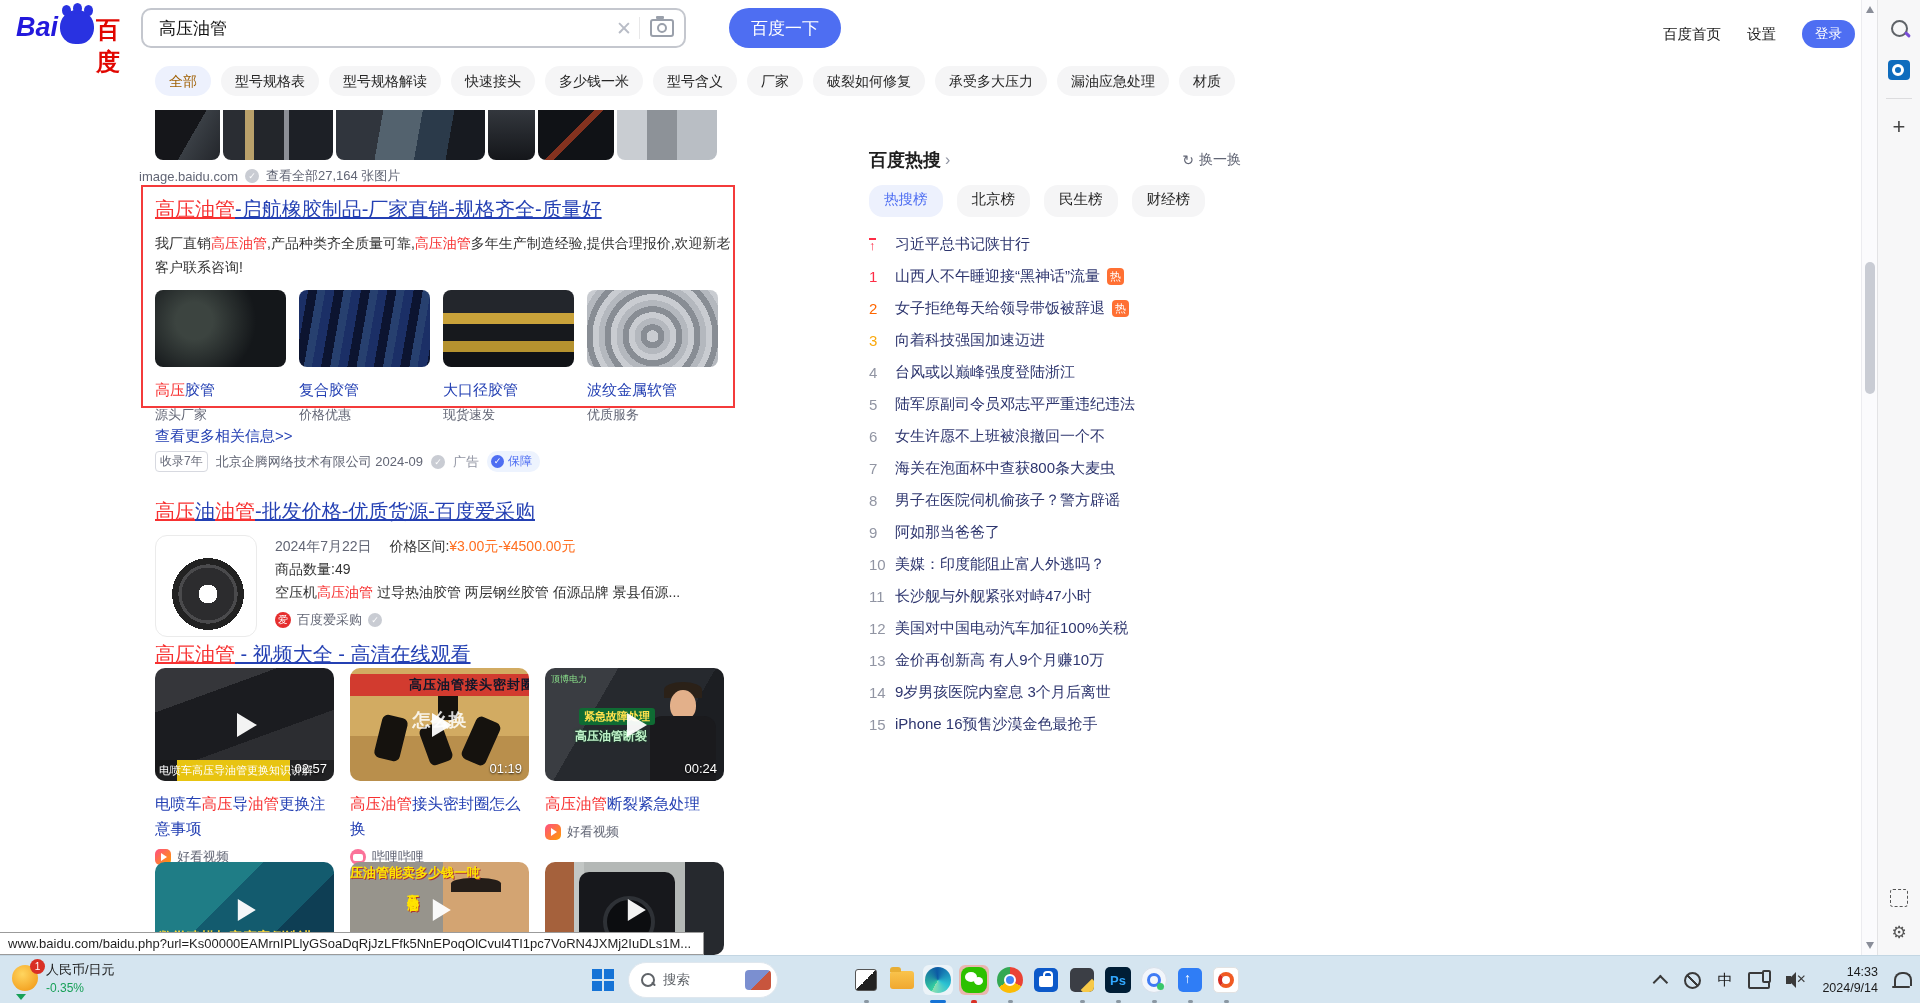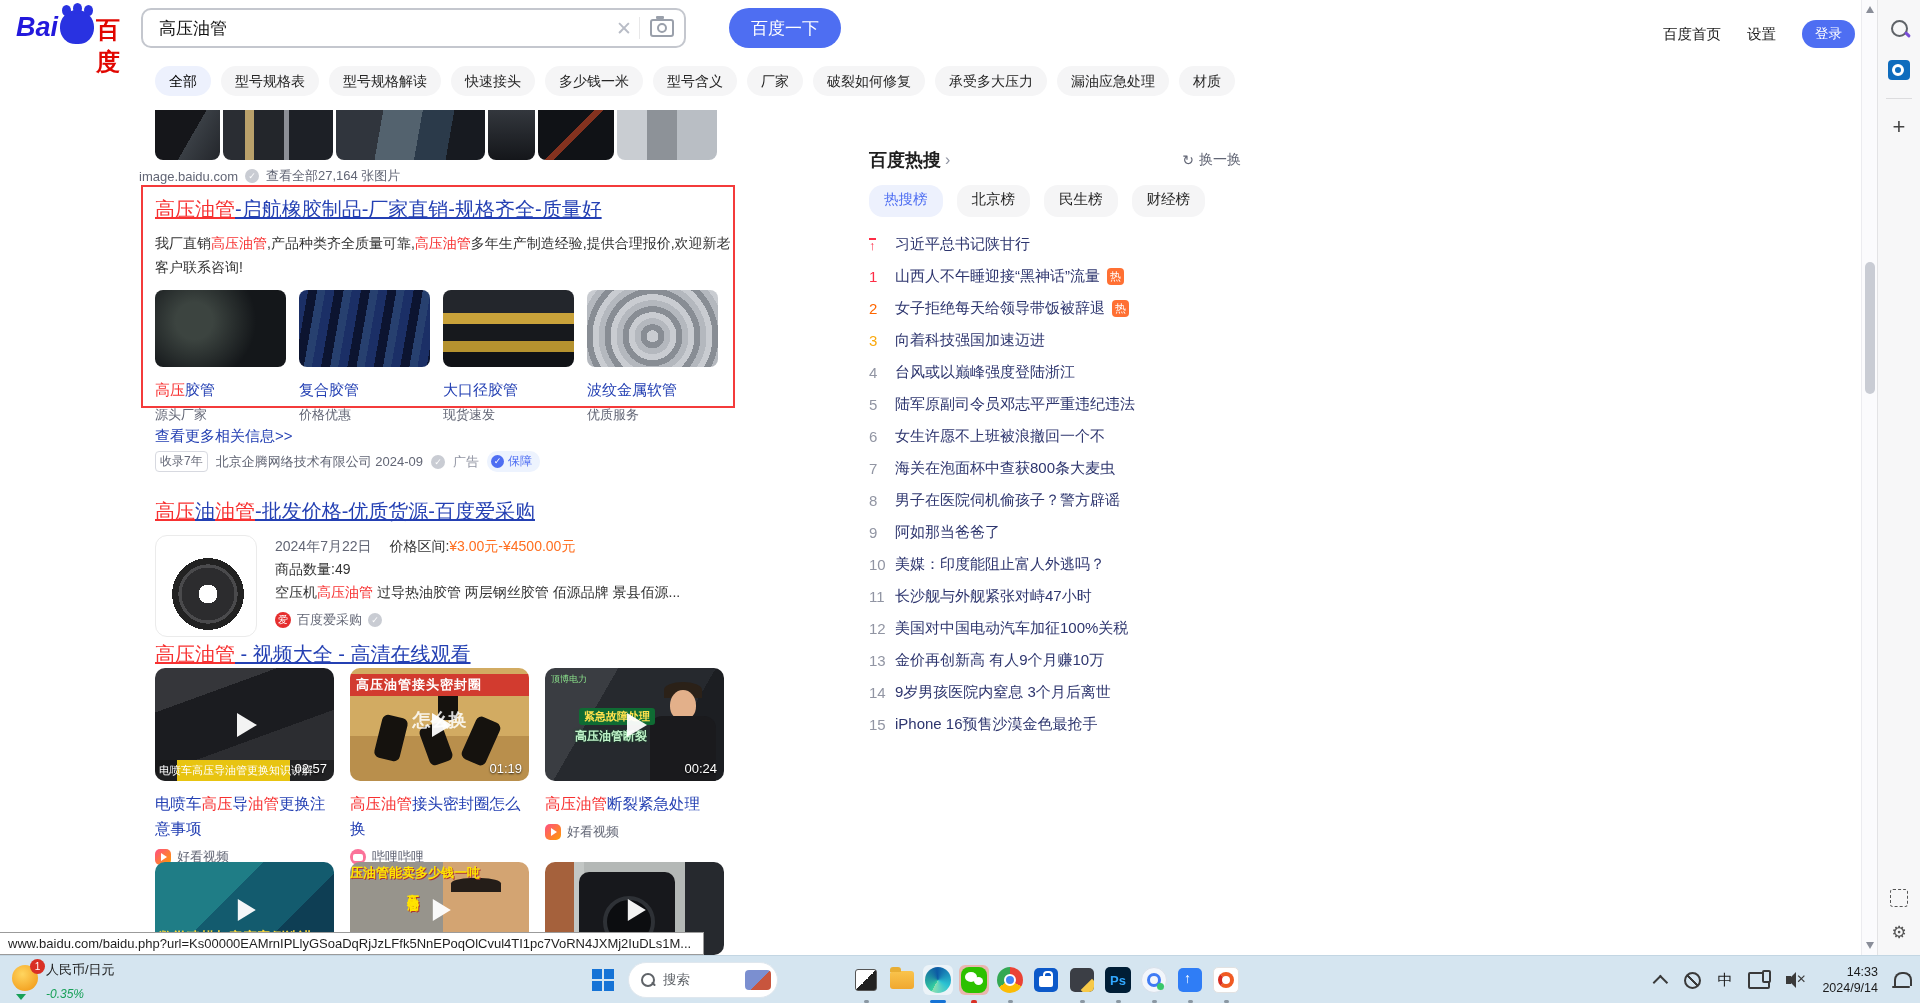--- a/index.html
+++ b/index.html
@@ -20,21 +20,21 @@
   .sb-div{width:1px;height:22px;background:#e8e8e9;}
   .cam{width:44px;display:flex;justify-content:center;}
   .cam-body{width:20px;height:14px;border:2px solid #9aa0ab;border-radius:3px;position:relative;}
   .cam-body::before{content:"";position:absolute;left:5px;top:2px;width:6px;height:6px;border:2px solid #9aa0ab;border-radius:50%;}
   .cam-body::after{content:"";position:absolute;left:4px;top:-5px;width:8px;height:3px;background:#9aa0ab;border-radius:1px;}
   .b-btn{left:729px;top:8px;width:112px;height:40px;background:#4e6ef2;color:#fff;border:none;border-radius:20px;font-size:17px;cursor:pointer;font-family:"Liberation Sans",sans-serif;}
   .topnav{top:20px;left:1663px;display:flex;align-items:center;gap:26px;font-size:14.5px;color:#222;}
   .login-btn{background:#4e6ef2;color:#fff;border-radius:14px;padding:5px 13px;font-size:13.5px;cursor:pointer;}
   .tabs{left:155px;top:66px;display:flex;gap:10px;}
   .tab{height:30px;line-height:30px;padding:0 14px;border-radius:15px;background:#f5f5f6;font-size:14px;color:#262626;cursor:pointer;white-space:nowrap;}
-  .tab.active{background:#edf1fd;color:#000000;}
+  .tab.active{background:#edf1fd;color:#a16207;}
   
   .strip{left:155px;top:110px;display:flex;gap:3px;height:50px;}
   .strip div{height:50px;border-radius:0 0 8px 8px;}
   .st1{width:65px;background:linear-gradient(120deg,#15161a 55%,#3a3f45 55%,#23262b);}
   .st2{width:110px;background:linear-gradient(90deg,#2a2d33 0 20%,#b9a06a 20% 28%,#23262b 28% 55%,#8c8f96 55% 60%,#1d2026 60%);}
   .st3{width:149px;background:linear-gradient(100deg,#30353d 0 30%,#53626e 30% 55%,#2b3a4a 55% 75%,#171a20 75%);}
   .st4{width:47px;background:linear-gradient(180deg,#33373d,#14161a);}
   .st5{width:76px;background:linear-gradient(135deg,#101216 0 45%,#84321f 45% 52%,#101216 52%);}
   .st6{width:100px;background:linear-gradient(90deg,#c9cdd2 0 30%,#8d9298 30% 60%,#b9bec4 60%);}
   .srcline{left:139px;top:167px;display:flex;align-items:center;gap:7px;font-size:13px;color:#626675;}
@@ -82,22 +82,22 @@
   .vc1{background:linear-gradient(160deg,#35363a 0 25%,#1b1c20 25% 60%,#2c2d31 60%);}
   .vc1 .ov1{position:absolute;left:0;bottom:0;width:100%;font-size:11px;color:#fff;padding:3px 4px;white-space:nowrap;
      background:linear-gradient(90deg,rgba(20,20,20,.55) 0 12%,#e8c411 12% 72%,rgba(20,20,20,.45) 72%);}
   .vc2{background:#c9a express;background:#c9a express;}
   .vc2{background:linear-gradient(180deg,#d2ab62 0 60%,#b98f4c 60%);}
   .vc2 .cap-a,.vc2 .cap-b,.vc2 .cap-c,.vc2 .cap-d{position:absolute;background:#15120e;border-radius:6px;}
   .vc2 .cap-a{width:26px;height:44px;left:28px;top:48px;transform:rotate(14deg);}
   .vc2 .cap-b{width:24px;height:40px;left:74px;top:56px;transform:rotate(-20deg);}
   .vc2 .cap-c{width:26px;height:46px;left:118px;top:50px;transform:rotate(24deg);}
   .vc2 .cap-d{width:20px;height:34px;left:88px;top:18px;}
-  .vc2 .ov2{position:absolute;left:0;top:6px;width:100%;background:#d23b2f;color:#ffffff;font-weight:bold;font-size:13px;
-     padding:2px 0 2px 6px;white-space:nowrap;letter-spacing:1px;}
+  .vc2 .ov2{position:absolute;left:0;top:6px;width:100%;background:#d23b2f;color:#0f172a;font-weight:bold;font-size:13px;
+     padding:2px 0 2px 6px;white-space:nowrap;letter-spacing:1px;text-align:right;}
   .vc2 .ov2b{position:absolute;left:50%;top:40px;transform:translateX(-50%);color:rgba(255,255,255,.85);font-size:18px;font-weight:bold;}
   .vc3{background:linear-gradient(120deg,#3a3d42 0 30%,#26292e 30% 70%,#1c1e22 70%);}
   .vc3 .head{position:absolute;right:28px;top:22px;width:26px;height:30px;background:#e3b08a;border-radius:50% 50% 45% 45%;}
   .vc3 .hair{position:absolute;right:22px;top:14px;width:38px;height:16px;background:#2b2118;border-radius:50% 50% 0 0;}
   .vc3 .bodyp{position:absolute;right:8px;top:48px;width:66px;height:65px;background:#1a1a1d;border-radius:12px 12px 0 0;}
   .vc3 .glogo{position:absolute;left:6px;top:5px;color:#8be28b;font-size:9px;}
   .vc3 .ov3a{position:absolute;left:34px;top:40px;background:#0f6b33;color:#ffe14d;font-size:11px;font-weight:bold;padding:1px 5px;border-radius:3px;}
   .vc3 .ov3b{position:absolute;left:30px;top:60px;color:#bff2c8;font-size:12px;font-weight:bold;text-shadow:0 0 3px #0c4d25;}
   .v-cap{margin-top:10px;font-size:15.5px;line-height:25px;color:#2440b3;cursor:pointer;}
   .v-src{display:flex;align-items:center;gap:6px;margin-top:7px;font-size:13px;color:#626675;}
@@ -153,21 +153,21 @@
   
   .status{left:0;top:932px;height:21px;line-height:21px;background:#fff;border:1px solid #9b9b9b;border-left:none;
      padding:0 12px 0 8px;font-size:13px;color:#1f1f1f;white-space:nowrap;z-index:30;}
   
   .taskbar{left:0;top:955px;width:1920px;height:48px;background:#d5e5f0;border-top:1px solid #c3d6e3;z-index:40;}
   .widget{position:absolute;left:12px;top:5px;display:flex;gap:8px;cursor:pointer;}
   .coin{width:26px;height:26px;border-radius:50%;background:radial-gradient(circle at 40% 35%,#ffd55f,#f0930f);position:relative;margin-top:4px;}
   .coin .badge{position:absolute;right:-7px;top:-6px;width:15px;height:15px;background:#d93025;color:#fff;border-radius:50%;font-size:10px;line-height:15px;text-align:center;}
   .coin .dn{position:absolute;left:4px;bottom:-9px;width:0;height:0;border-top:6px solid #18a058;border-left:5px solid transparent;border-right:5px solid transparent;}
   .wtxt .t{font-size:13px;color:#1b1b1b;}
-  .wtxt .c{font-size:12px;color:#18a058;margin-top:8px;font-style:italic;}
+  .wtxt .c{font-size:12px;color:#18a058;margin-top:2px;}
   .start{position:absolute;left:592px;top:13px;width:22px;height:22px;display:grid;grid-template-columns:10px 10px;grid-gap:2px;cursor:pointer;}
   .start i{width:10px;height:10px;background:#1573d6;}
   .tsearch{position:absolute;left:628px;top:6px;width:150px;height:36px;background:#fff;border:1px solid #dfe7ee;border-radius:18px;display:flex;align-items:center;padding:0 6px 0 12px;box-sizing:border-box;cursor:text;}
   .tsearch .mag2{width:10px;height:10px;border:2px solid #5f6368;border-radius:50%;position:relative;flex:none;}
   .tsearch .mag2::after{content:"";position:absolute;left:8px;top:8px;width:5px;height:2px;background:#5f6368;border-radius:1px;transform:rotate(45deg);}
   .tsearch .ph{margin-left:8px;font-size:13.5px;color:#5f6368;flex:1;}
   .tsearch .spic{width:26px;height:20px;border-radius:4px;background:linear-gradient(135deg,#7b8fd0 0 55%,#c8553d 55%);}
   .ticon{position:absolute;top:9px;width:30px;height:30px;border-radius:6px;display:flex;align-items:center;justify-content:center;cursor:pointer;}
   .rdot{position:absolute;top:44px;width:5px;height:3px;border-radius:2px;background:#8b98a3;}
   .tv1{width:20px;height:20px;background:linear-gradient(135deg,#fff 0 50%,#222 50%);border:1px solid #555;border-radius:3px;}

